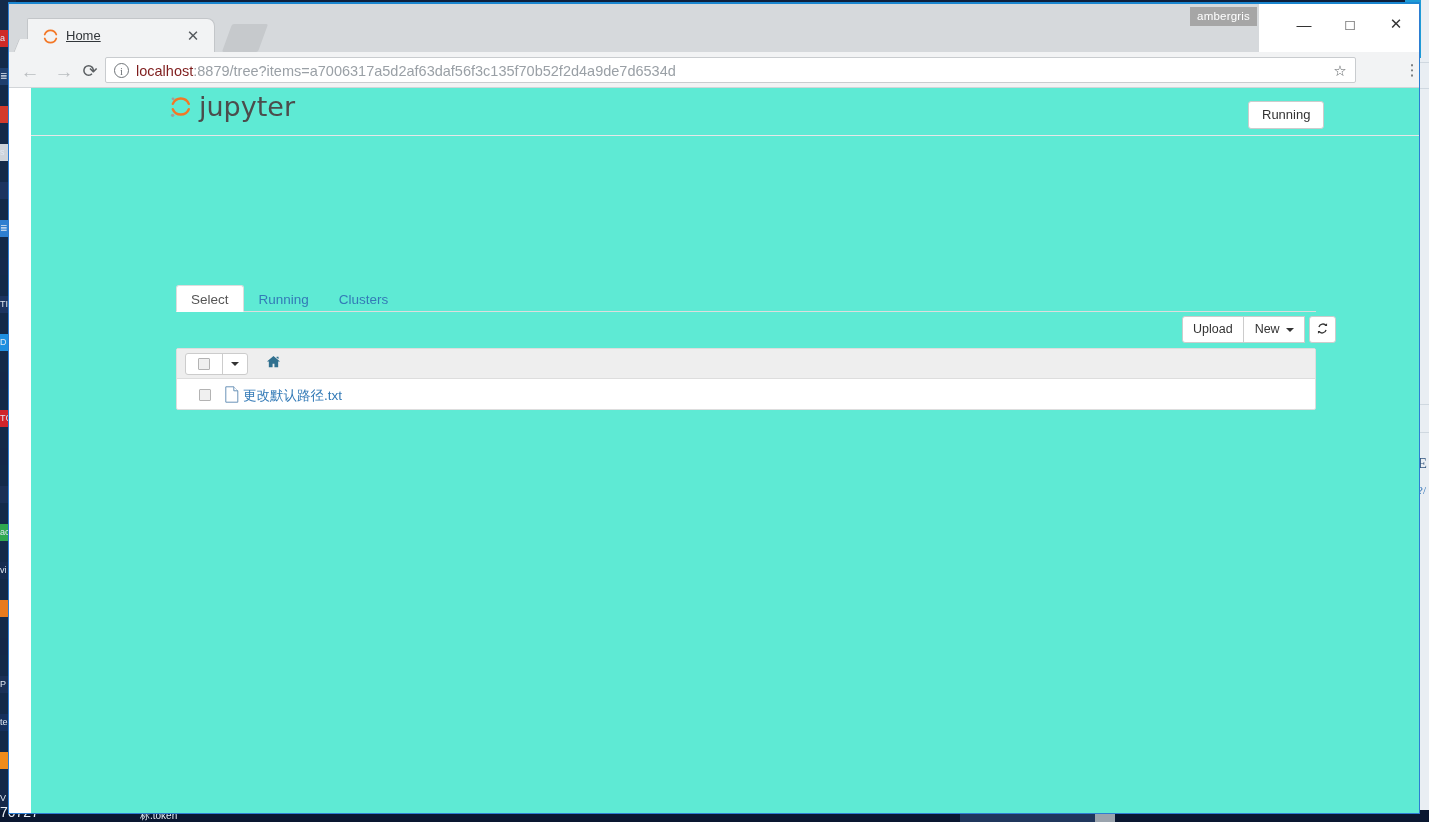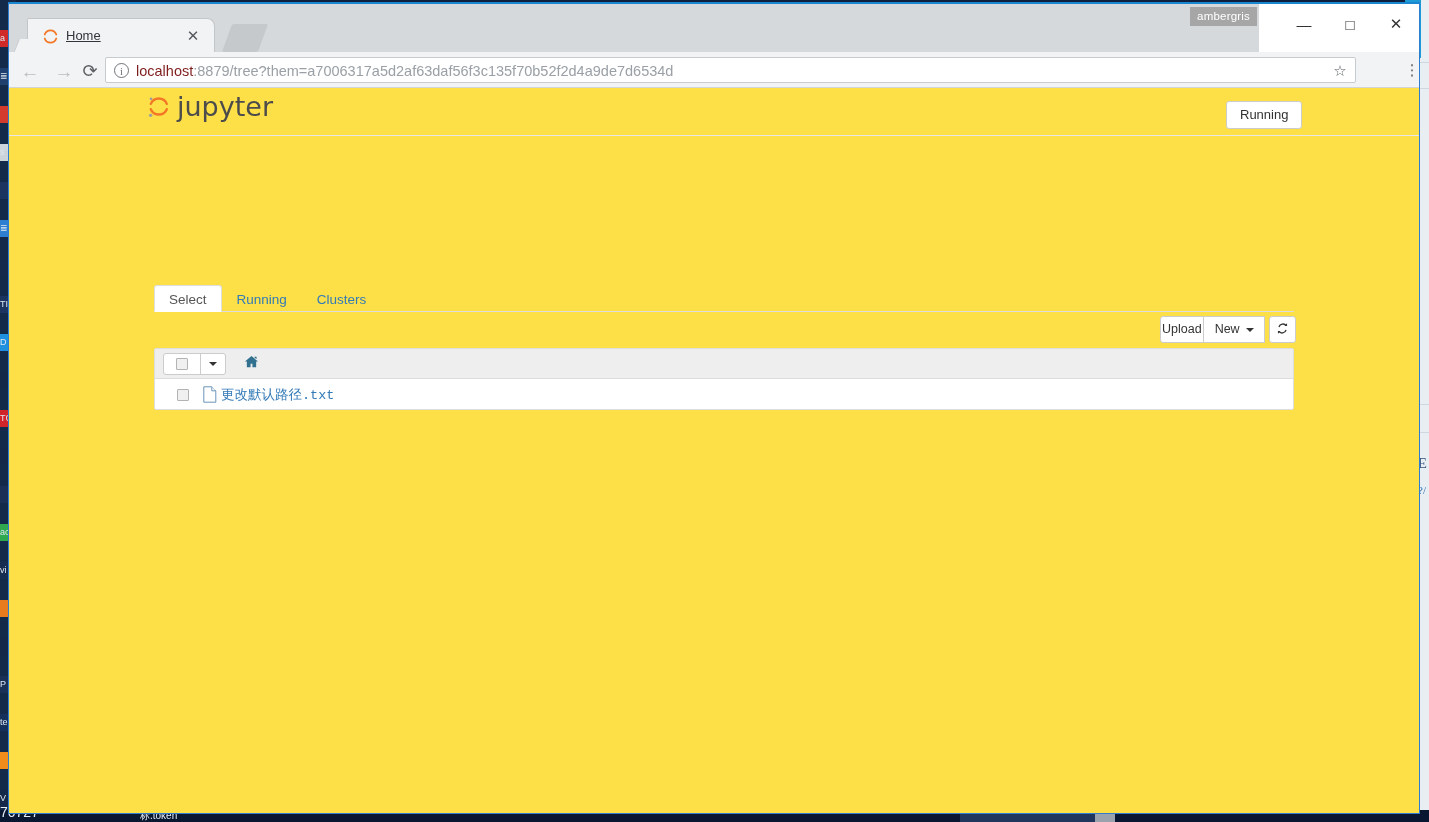--- a/index.html
+++ b/index.html
@@ -192,22 +192,23 @@
     position: absolute; left: 1394px; top: 8px;
     width: 18px; height: 20px;
     color: #5c6063; font-size: 15px; text-align: center; line-height: 20px;
     letter-spacing: 0; cursor: pointer;
   }
 
   
   #page {
     position: relative;
     height: 725px;
-    background: #fde047;
+    background: #5eead4;
     overflow: hidden;
+    margin-left: 22px;
   }
 
   
   #jp-header {
     position: relative;
     height: 48px;
     border-bottom: 1px solid #e7e7e7;
   }
   #jp-logo {
     position: absolute; left: 137px; top: 4px;
@@ -259,21 +260,21 @@
     position: absolute; left: 145px; top: 237px;
     font-size: 13.5px; line-height: 18px;
     color: #000000;
     font-weight: bold;
   }
   #list-actions {
     position: absolute; left: 1151px; top: 228px;
     display: flex; align-items: flex-start;
   }
   #btn-upload {
-    padding: 5px 1px;
+    padding: 5px 10px;
     font-size: 12.5px; color: #333; line-height: 15px;
     background: #ffffff;
     border: 1px solid #cccccc;
     border-radius: 3px 0 0 3px;
     cursor: pointer;
   }
   #btn-new {
     padding: 5px 10px 5px 11px;
     font-size: 12.5px; color: #333; line-height: 15px;
     background: #ffffff;
@@ -300,21 +301,20 @@
     cursor: pointer;
   }
 
   
   #filelist {
     position: absolute; left: 145px; top: 260px;
     width: 1140px;
     border: 1px solid #dddddd;
     border-radius: 2px;
     background: #ffffff;
-    font-family: Liberation Mono, monospace;
   }
   #fl-toolbar {
     height: 30px;
     background: #eeeeee;
     border-bottom: 1px solid #dddddd;
     position: relative;
   }
   #fl-selectall {
     position: absolute; left: 8px; top: 4px;
     display: flex; align-items: stretch;
@@ -439,21 +439,21 @@
     </div>
   </div>
 
   <div id="toolbar">
     <div class="navbtn" id="nav-back">←</div>
     <div class="navbtn" id="nav-fwd">→</div>
     <div class="navbtn" id="nav-reload">⟳</div>
 
     <div id="omnibox">
       <span id="omni-info">i</span>
-      <span id="omni-url"><span class="host">localhost</span><span>:8879/tree?them=a7006317a5d2af63daf56f3c135f70b52f2d4a9de7d6534d</span></span>
+      <span id="omni-url"><span class="host">localhost</span><span>:8879/tree?items=a7006317a5d2af63daf56f3c135f70b52f2d4a9de7d6534d</span></span>
       <span id="omni-star">☆</span>
     </div>
 
     <div id="chrome-menu">⋮</div>
   </div>
 
   <div id="page">
 
     <div id="jp-header">
       <div id="jp-logo">

